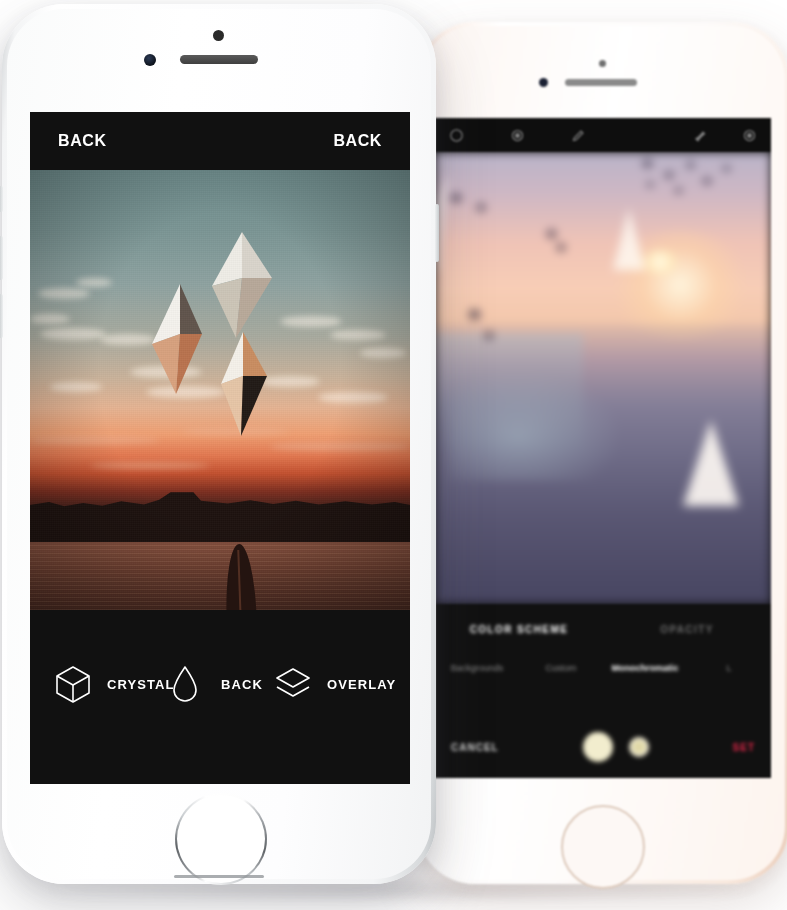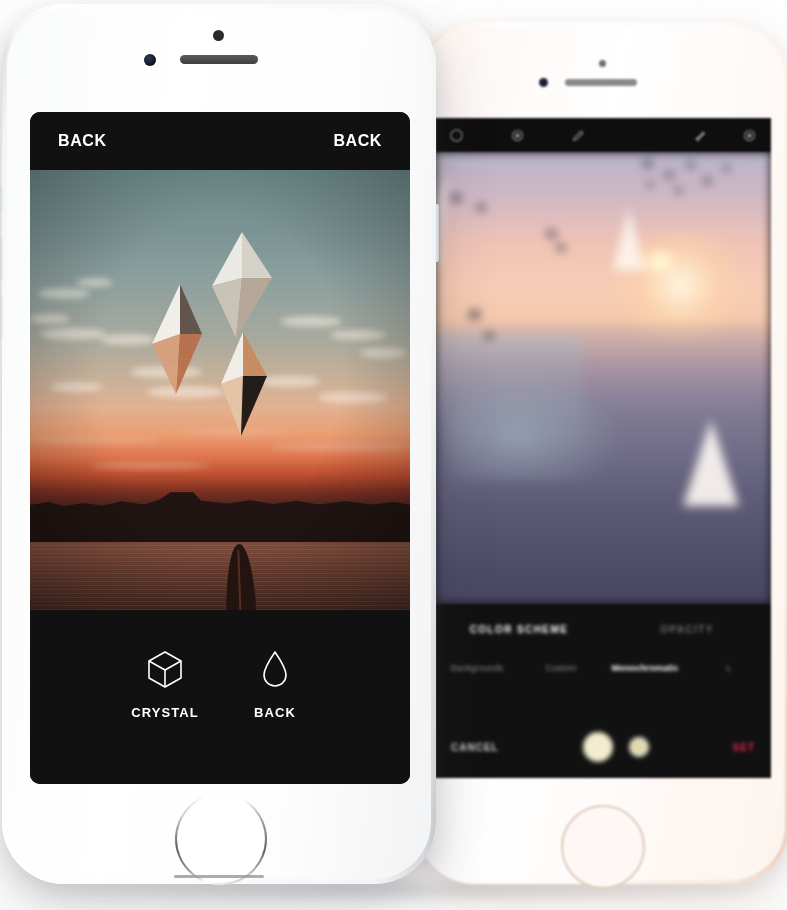--- a/index.html
+++ b/index.html
@@ -284,21 +284,20 @@
     background: #8d9195; opacity: .75;
   }
 
   
   #screen-front {
     position: absolute;
     left: 28px; top: 108px;
     width: 380px; height: 672px;
     background: #0f0f0f;
     overflow: hidden;
-    border-radius: 10px;
   }
 
   .app-topbar {
     height: 58px;
     background: #111111;
     display: flex;
     align-items: center;
     justify-content: space-between;
     padding: 0 28px;
   }
@@ -404,21 +403,21 @@
     display: flex;
     align-items: center;
     justify-content: center;
     gap: 0;
     padding-bottom: 26px;
   }
   .tool {
     flex: 0 0 auto;
     width: 110px;
     display: flex;
-    flex-direction: column;
+    flex-direction: row;
     align-items: center;
     gap: 16px;
     cursor: pointer;
   }
   .tool .tool-icon {
     width: 40px; height: 40px;
     display: flex; align-items: center; justify-content: center;
   }
   .tool .tool-label {
     color: #ffffff;
@@ -617,20 +616,29 @@
 
         <div class="tool">
           <span class="tool-icon">
             <svg width="28" height="38" viewBox="0 0 28 38" fill="none" stroke="#ffffff" stroke-width="1.6" stroke-linejoin="round">
               <path d="M14 2 C14 2 3 18 3 25 a11 11 0 0 0 22 0 C25 18 14 2 14 2 Z"></path>
             </svg>
           </span>
           <span class="tool-label">BACK</span>
         </div>
 
+        <div class="tool">
+          <span class="tool-icon">
+            <svg width="36" height="34" viewBox="0 0 36 34" fill="none" stroke="#ffffff" stroke-width="1.7" stroke-linejoin="round">
+              <polygon points="18,2 34,11 18,20 2,11"></polygon>
+              <polyline points="2,20 18,29 34,20"></polyline>
+            </svg>
+          </span>
+          <span class="tool-label">OVERLAY</span>
+        </div>
 
       </div>
     </div>
 
     <div class="home"></div>
     <div class="ant-bottom"></div>
   </div>
 
 </div>
 

